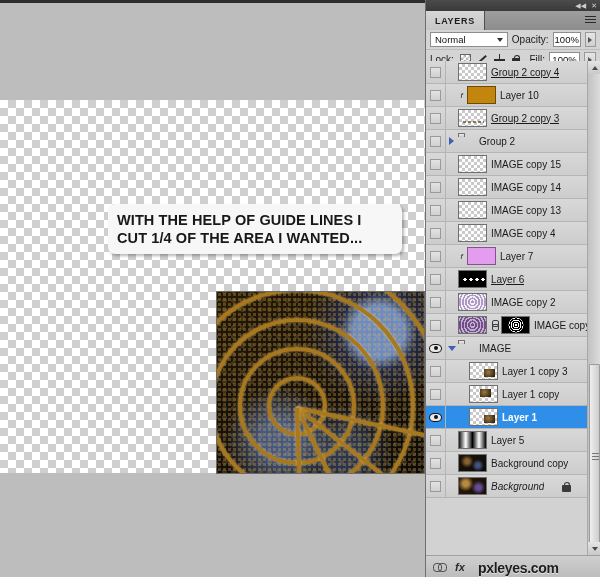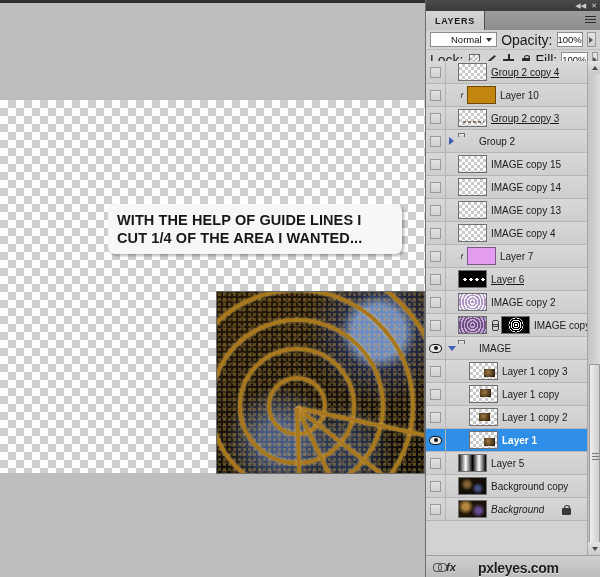--- a/index.html
+++ b/index.html
@@ -138,31 +138,31 @@
   .ctrl-row {
     height: 20px; display: flex; align-items: center;
     padding: 0 4px; gap: 4px;
     background: #d4d4d4;
     border-bottom: 1px solid #bdbdbd;
   }
   .blend-select {
     width: 85px; height: 15px;
     background: #fff; border: 1px solid #8d8d8d;
     font-size: 9.5px; color: #111;
-    display: flex; align-items: center; padding-left: 20px;
+    display: flex; align-items: center; padding-left: 4px;
     position: relative;
   }
   .blend-select .caret {
     position: absolute; right: 4px; top: 5px;
     width: 0; height: 0;
     border-left: 3.5px solid transparent;
     border-right: 3.5px solid transparent;
     border-top: 4px solid #333;
   }
-  .lbl { font-size: 14px; color: #1a1a1a; white-space: nowrap; }
+  .lbl { font-size: 10px; color: #1a1a1a; white-space: nowrap; }
   .numbox {
     width: 31px; height: 15px; background: #fff;
     border: 1px solid #8d8d8d;
     font-size: 9.5px; display: flex; align-items: center; justify-content: center;
     color: #111;
   }
   .stepper {
     width: 12px; height: 15px;
     background: linear-gradient(#e6e6e6,#cfcfcf);
     border: 1px solid #9a9a9a;
@@ -424,21 +424,21 @@
   #scroll-thumb .grip i {
     display: block; height: 1px; background: #777; margin-bottom: 2px;
   }
 
   
   #panel-bottom {
     position: absolute; left: 0; bottom: 0;
     width: 175px; height: 22px;
     background: linear-gradient(#cfcfcf,#bcbcbc);
     border-top: 1px solid #9f9f9f;
-    display: flex; align-items: center; 
+    display: flex; align-items: center; gap: 9px;
     padding-left: 7px;
   }
   .link-btn { width: 13px; height: 9px; position: relative; }
   .link-btn::before, .link-btn::after {
     content: ""; position: absolute; top: 1px; width: 7px; height: 7px;
     border: 1.3px solid #444; border-radius: 3.5px;
   }
   .link-btn::before { left: 0; }
   .link-btn::after { left: 5px; }
   .fx-btn { font-style: italic; font-weight: bold; font-size: 11px; color: #2b2b2b; }
@@ -657,29 +657,20 @@
         </div>
         <div class="layer-row">
           <div class="eye-cell">
             <span class="eye-box"></span>
           </div>
           <span class="indent"></span>
           <span class="indent"></span>
           <span class="thumb mini-photo-checker tr"></span>
           <span class="lname">Layer 1 copy</span>
         </div>
-        <div class="layer-row">
-          <div class="eye-cell">
-            <span class="eye-box"></span>
-          </div>
-          <span class="indent"></span>
-          <span class="indent"></span>
-          <span class="thumb mini-photo-checker tl"></span>
-          <span class="lname">Layer 1 copy 2</span>
-        </div>
         <div class="layer-row selected">
           <div class="eye-cell">
             <span class="eye-on">
               <span class="sclera"></span>
               <span class="pupil"></span>
             </span>
           </div>
           <span class="indent"></span>
           <span class="indent"></span>
           <span class="thumb mini-photo-checker"></span>

